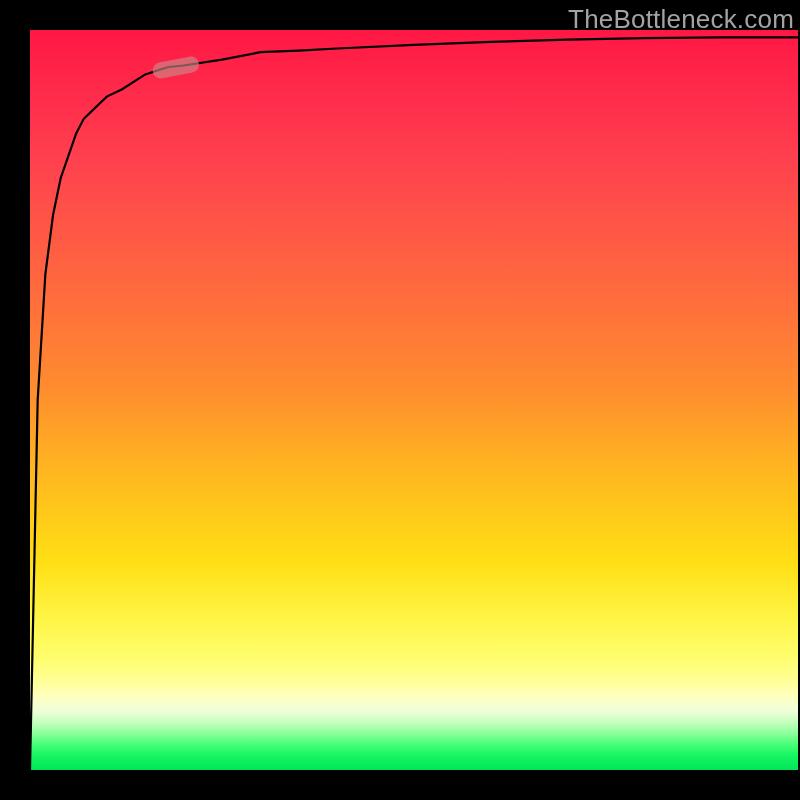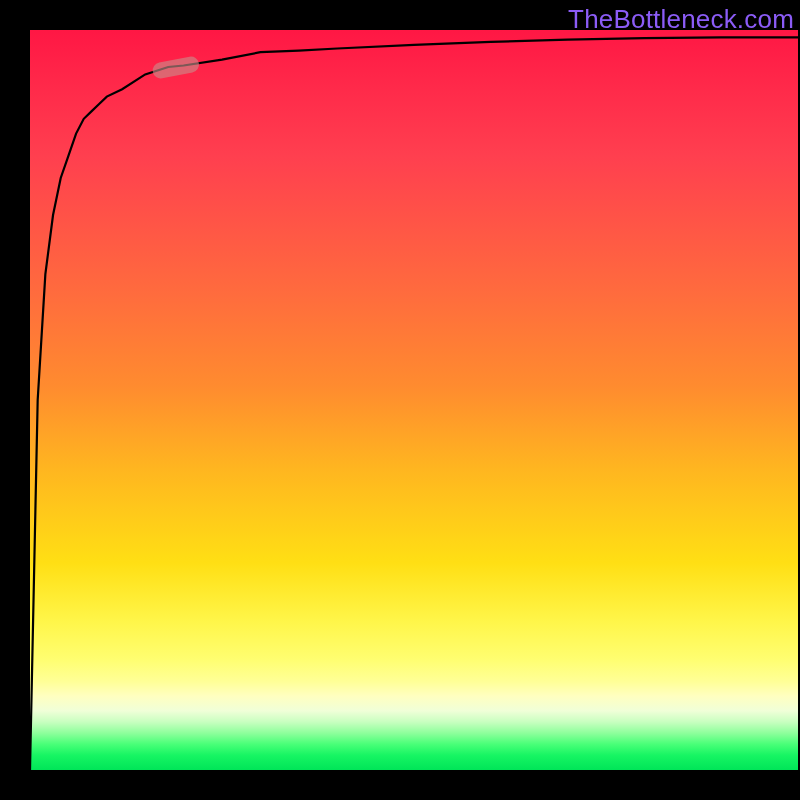--- a/index.html
+++ b/index.html
@@ -55,21 +55,21 @@
     position: absolute;
     left: 0;
     top: 0;
     width: 100%;
     height: 100%;
   }
   .attribution {
     position: absolute;
     top: 4px;
     right: 6px;
-    color: #8b5cf6;
+    color: #a3a3a3;
     font-size: 26px;
     letter-spacing: 0.2px;
     user-select: none;
     text-decoration: underline;
   }
 </style>
 </head>
 <body>
 
 <div class="stage">

